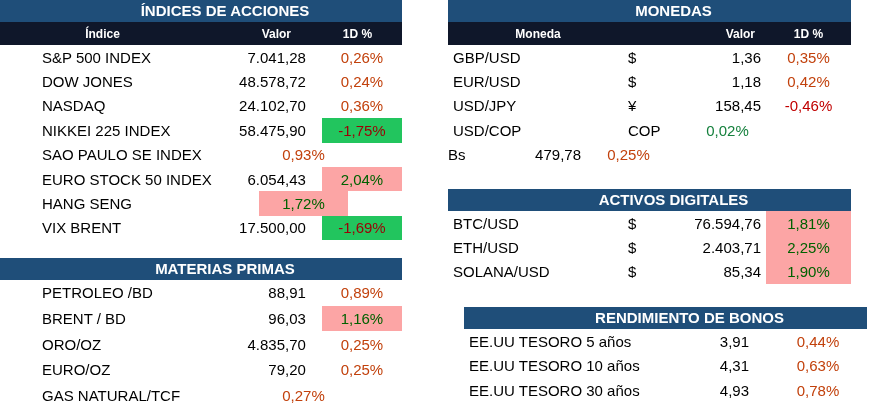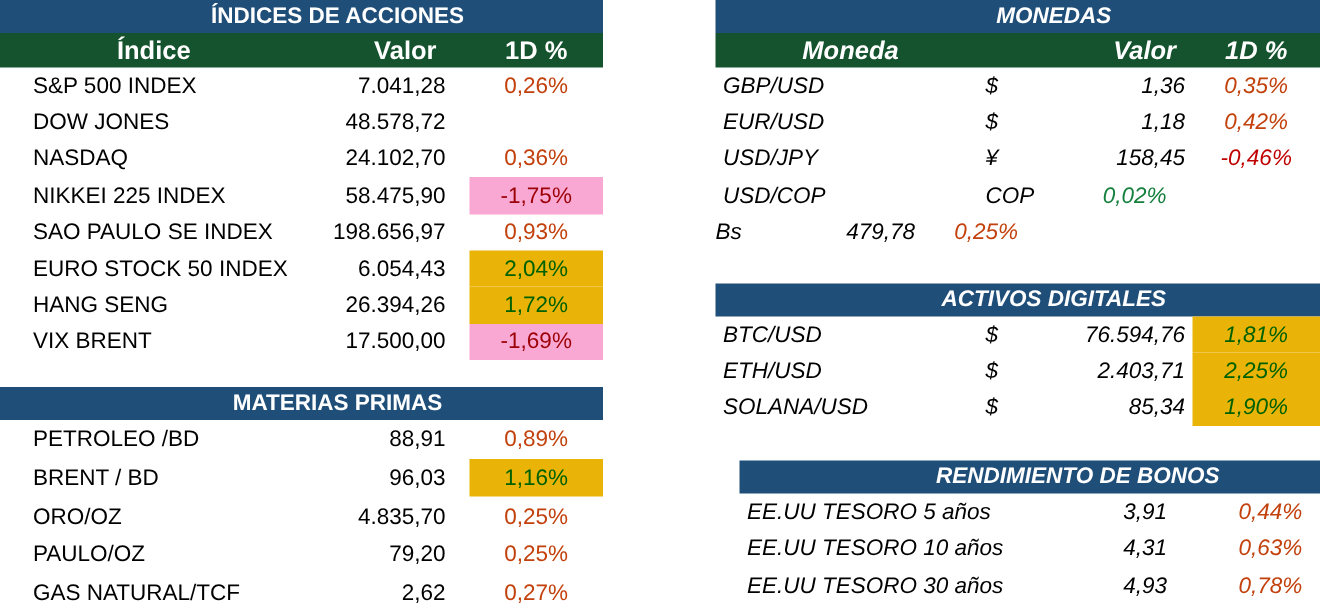--- a/index.html
+++ b/index.html
@@ -4,41 +4,41 @@
 <style>
   html, body { margin: 0; padding: 0; background: #ffffff; }
   body {
     width: 880px; height: 410px; overflow: hidden;
     font-family: "Liberation Sans", sans-serif;
     -webkit-font-smoothing: antialiased;
   }
   .board { position: relative; width: 880px; height: 410px; }
   .col { position: absolute; top: 0; }
   .col-left  { left: 0;     width: 402px; }
-  .col-right { left: 477px; width: 403px; font-style: italic; }
+  .col-right { left: 448px; width: 403px; }
 
   .tbl { width: 100%; }
   .tbl-title {
     background: #1F4E79; color: #ffffff;
     font-weight: bold; font-size: 15px;
     height: 22px; line-height: 22px; text-align: center; padding-left: 48px;
   }
   .tbl-cols {
-    background: #14532d; color: #ffffff;
-    font-weight: bold; font-size: 17px;
+    background: #0f172a; color: #ffffff;
+    font-weight: bold; font-size: 12px;
     height: 23px; display: flex; align-items: center;
   }
   .tbody { width: 100%; }
   .trow { display: flex; align-items: stretch; height: 24.4px; font-size: 15px; color: #000; }
   .materias .trow { height: 25.6px; }
   .cell { display: flex; align-items: center; box-sizing: border-box; white-space: nowrap; }
   .h    { display: block; box-sizing: border-box; }
 
   
-  .t-left .cell-label { width: 205px; padding-left: 22px; justify-content: flex-start; }
+  .t-left .cell-label { width: 205px; padding-left: 4px; justify-content: flex-start; margin-left: 38px; }
   .t-left .cell-value { width: 92px;  justify-content: flex-end; }
   .t-left .cell-pct   { width: 89px;  margin-left: 16px; justify-content: center; }
   .t-left .h-label    { width: 205px; text-align: center; }
   .t-left .h-value    { width: 92px;  text-align: right; padding-right: 6px; }
   .t-left .h-pct      { width: 89px;  margin-left: 16px; text-align: center; }
 
   
   .t-fx .cell-label  { width: 180px; padding-left: 5px; justify-content: flex-start; }
   .t-fx .cell-symbol { width: 52px;  justify-content: flex-start; }
   .t-fx .cell-value  { width: 81px;  justify-content: flex-end; }
@@ -47,23 +47,23 @@
   .t-fx .h-value     { width: 133px; text-align: right; padding-right: 6px; }
   .t-fx .h-pct       { width: 85px;  margin-left: 5px; text-align: center; }
 
   
   .t-bonds .cell-label { width: 240px; padding-left: 5px; justify-content: flex-start; }
   .t-bonds .cell-value { width: 45px;  justify-content: flex-end; }
   .t-bonds .cell-pct   { width: 98px;  margin-left: 20px; justify-content: center; }
 
   
   .cell-pct.up      { color: #c2410c; }
-  .cell-pct.up-hl   { color: #006100; background: #eab308; }
+  .cell-pct.up-hl   { color: #006100; background: #fca5a5; }
   .cell-pct.down    { color: #C00000; }
-  .cell-pct.down-hl { color: #9C0006; background: #f9a8d4; }
+  .cell-pct.down-hl { color: #9C0006; background: #22c55e; }
   .cell-pct.flat    { color: #15803d; }
 
   
   .materias  { margin-top: 18px; }
   .digitales { margin-top: 22px; }
   .bonos     { margin-top: 23px; margin-left: 16px; }
 </style>
 </head>
 <body>
 
@@ -80,44 +80,43 @@
       </div>
       <div class="tbody">
           <div class="trow">
             <span class="cell cell-label">S&amp;P 500 INDEX</span>
             <span class="cell cell-value">7.041,28</span>
             <span class="cell cell-pct up">0,26%</span>
           </div>
           <div class="trow">
             <span class="cell cell-label">DOW JONES</span>
             <span class="cell cell-value">48.578,72</span>
+            <span class="cell cell-pct up">0,24%</span>
           </div>
           <div class="trow">
             <span class="cell cell-label">NASDAQ</span>
             <span class="cell cell-value">24.102,70</span>
             <span class="cell cell-pct up">0,36%</span>
           </div>
           <div class="trow">
             <span class="cell cell-label">NIKKEI 225 INDEX</span>
             <span class="cell cell-value">58.475,90</span>
             <span class="cell cell-pct down-hl">-1,75%</span>
           </div>
           <div class="trow">
             <span class="cell cell-label">SAO PAULO SE INDEX</span>
-            <span class="cell cell-value">198.656,97</span>
             <span class="cell cell-pct up">0,93%</span>
           </div>
           <div class="trow">
             <span class="cell cell-label">EURO STOCK 50 INDEX</span>
             <span class="cell cell-value">6.054,43</span>
             <span class="cell cell-pct up-hl">2,04%</span>
           </div>
           <div class="trow">
             <span class="cell cell-label">HANG SENG</span>
-            <span class="cell cell-value">26.394,26</span>
             <span class="cell cell-pct up-hl">1,72%</span>
           </div>
           <div class="trow">
             <span class="cell cell-label">VIX BRENT</span>
             <span class="cell cell-value">17.500,00</span>
             <span class="cell cell-pct down-hl">-1,69%</span>
           </div>
         </div>
     </section>
 
@@ -133,27 +132,26 @@
             <span class="cell cell-label">BRENT / BD</span>
             <span class="cell cell-value">96,03</span>
             <span class="cell cell-pct up-hl">1,16%</span>
           </div>
           <div class="trow">
             <span class="cell cell-label">ORO/OZ</span>
             <span class="cell cell-value">4.835,70</span>
             <span class="cell cell-pct up">0,25%</span>
           </div>
           <div class="trow">
-            <span class="cell cell-label">PAULO/OZ</span>
+            <span class="cell cell-label">EURO/OZ</span>
             <span class="cell cell-value">79,20</span>
             <span class="cell cell-pct up">0,25%</span>
           </div>
           <div class="trow">
             <span class="cell cell-label">GAS NATURAL/TCF</span>
-            <span class="cell cell-value">2,62</span>
             <span class="cell cell-pct up">0,27%</span>
           </div>
         </div>
     </section>
 
   </div>
 
   <div class="col col-right">
 
     <section class="tbl t-fx monedas">

